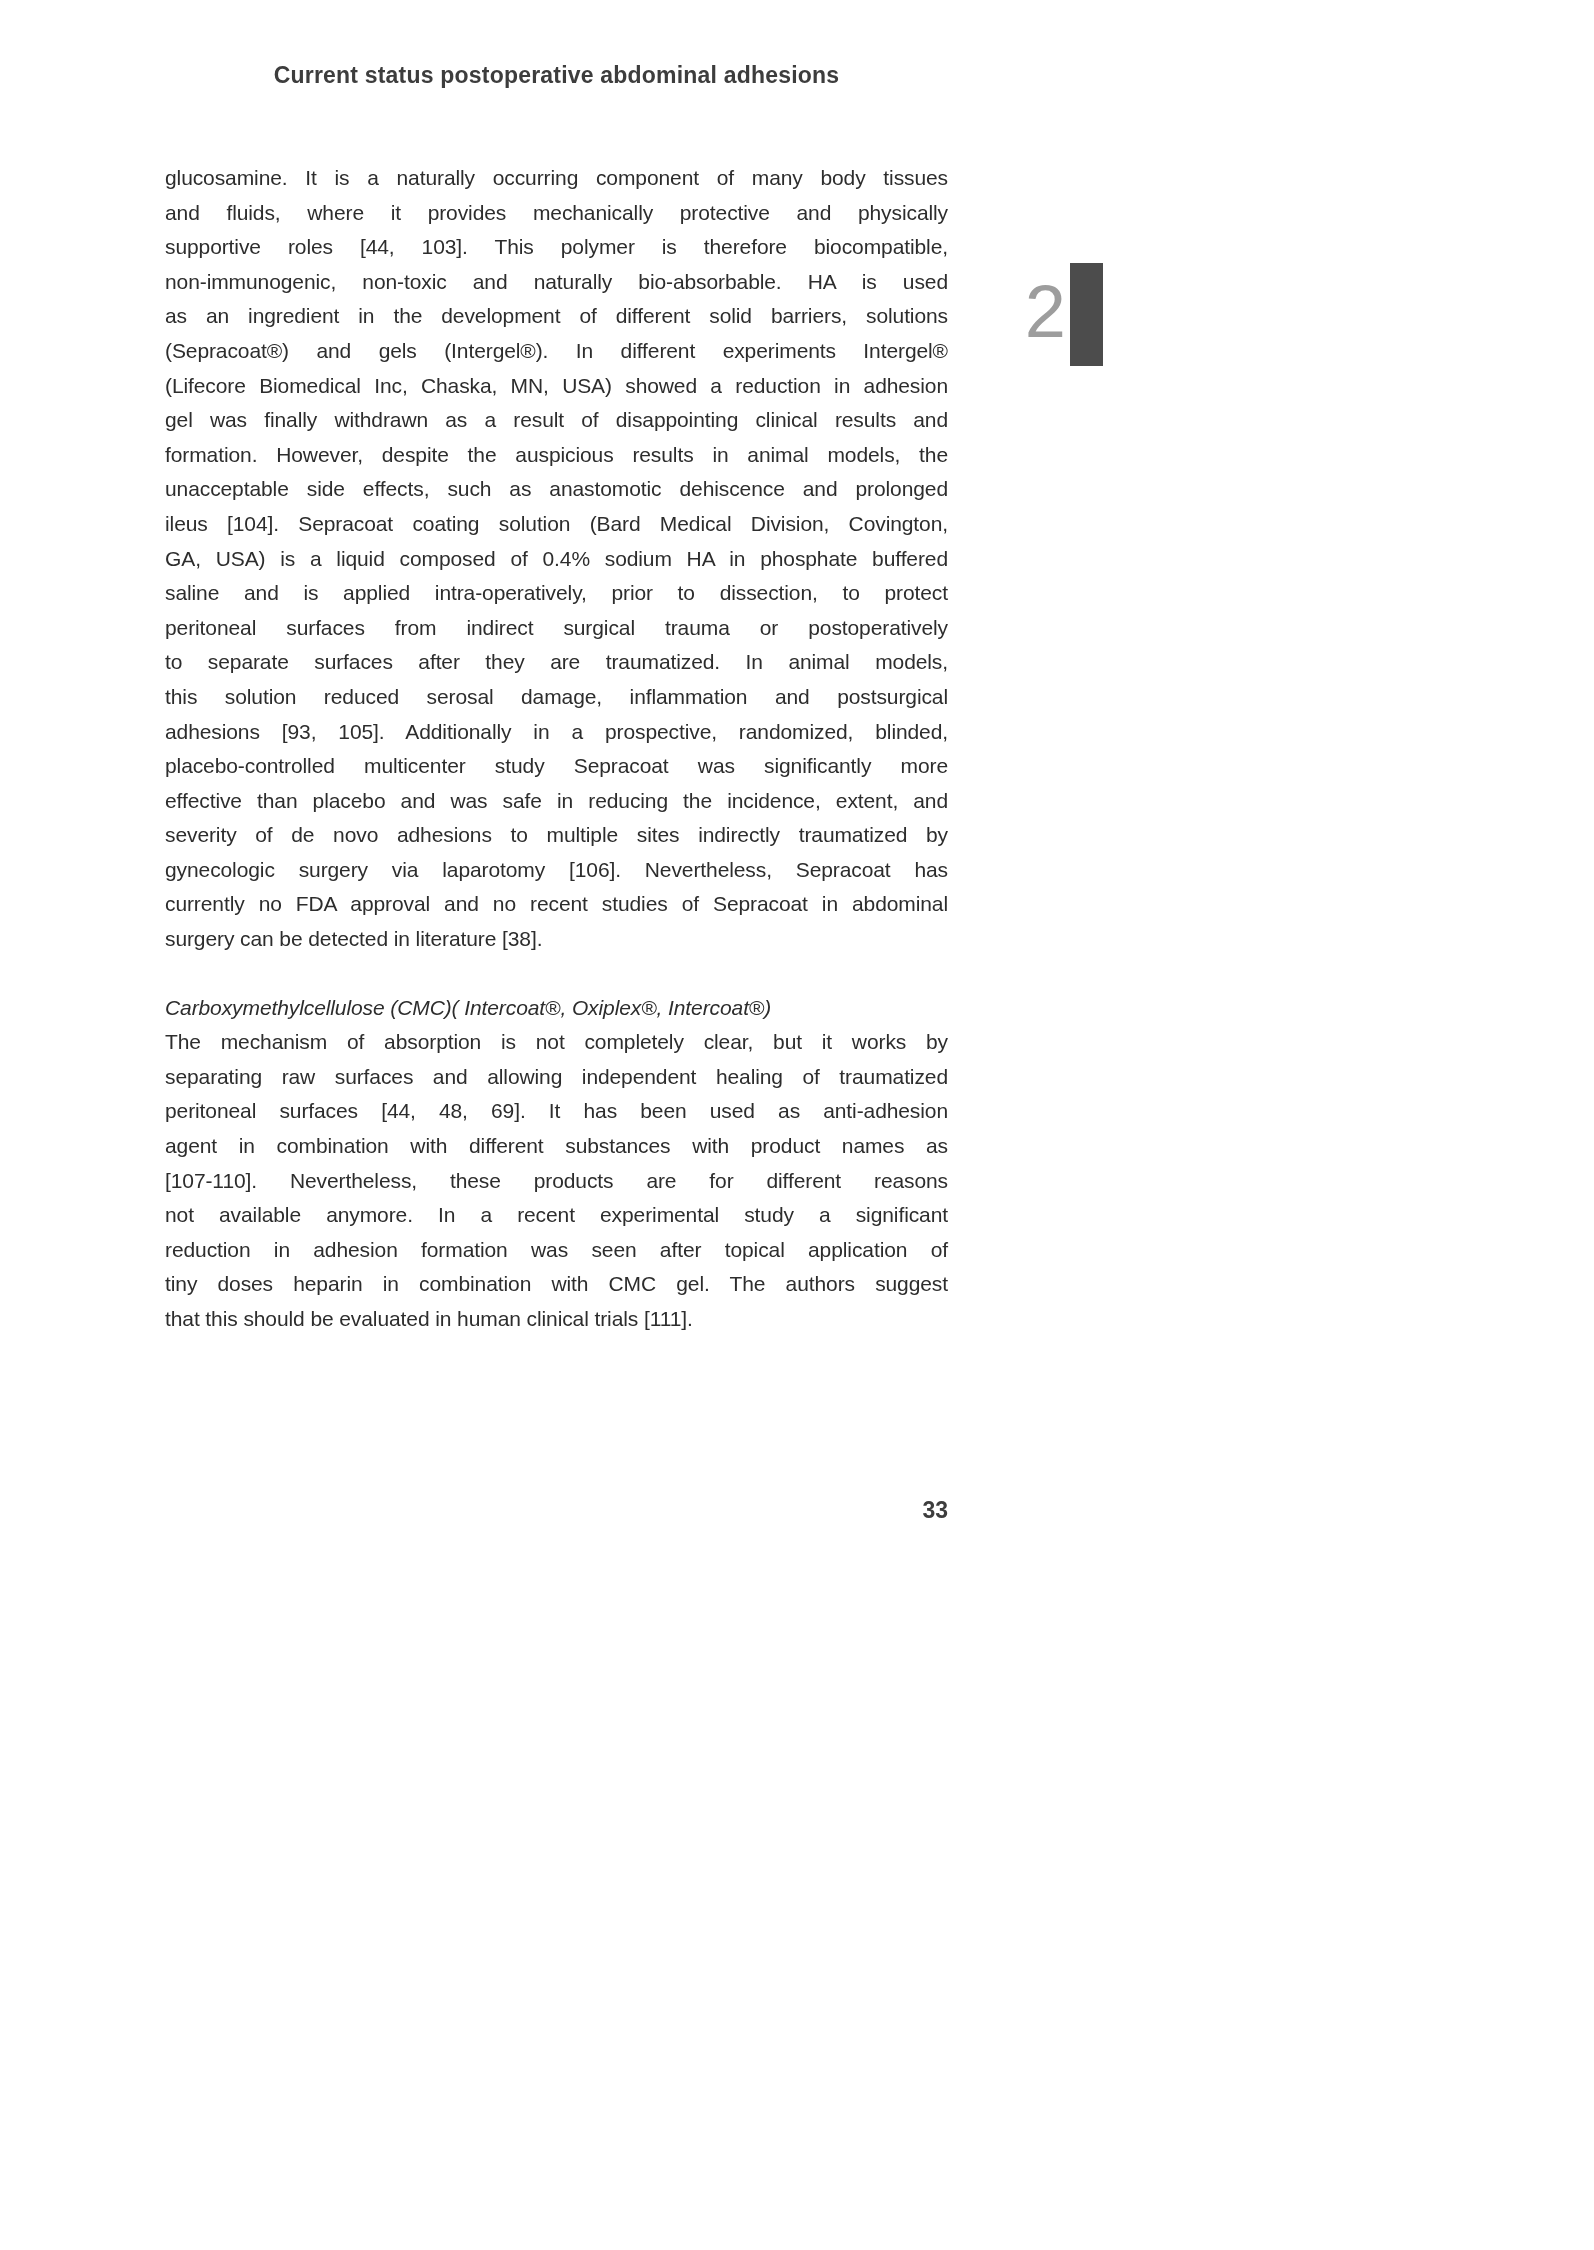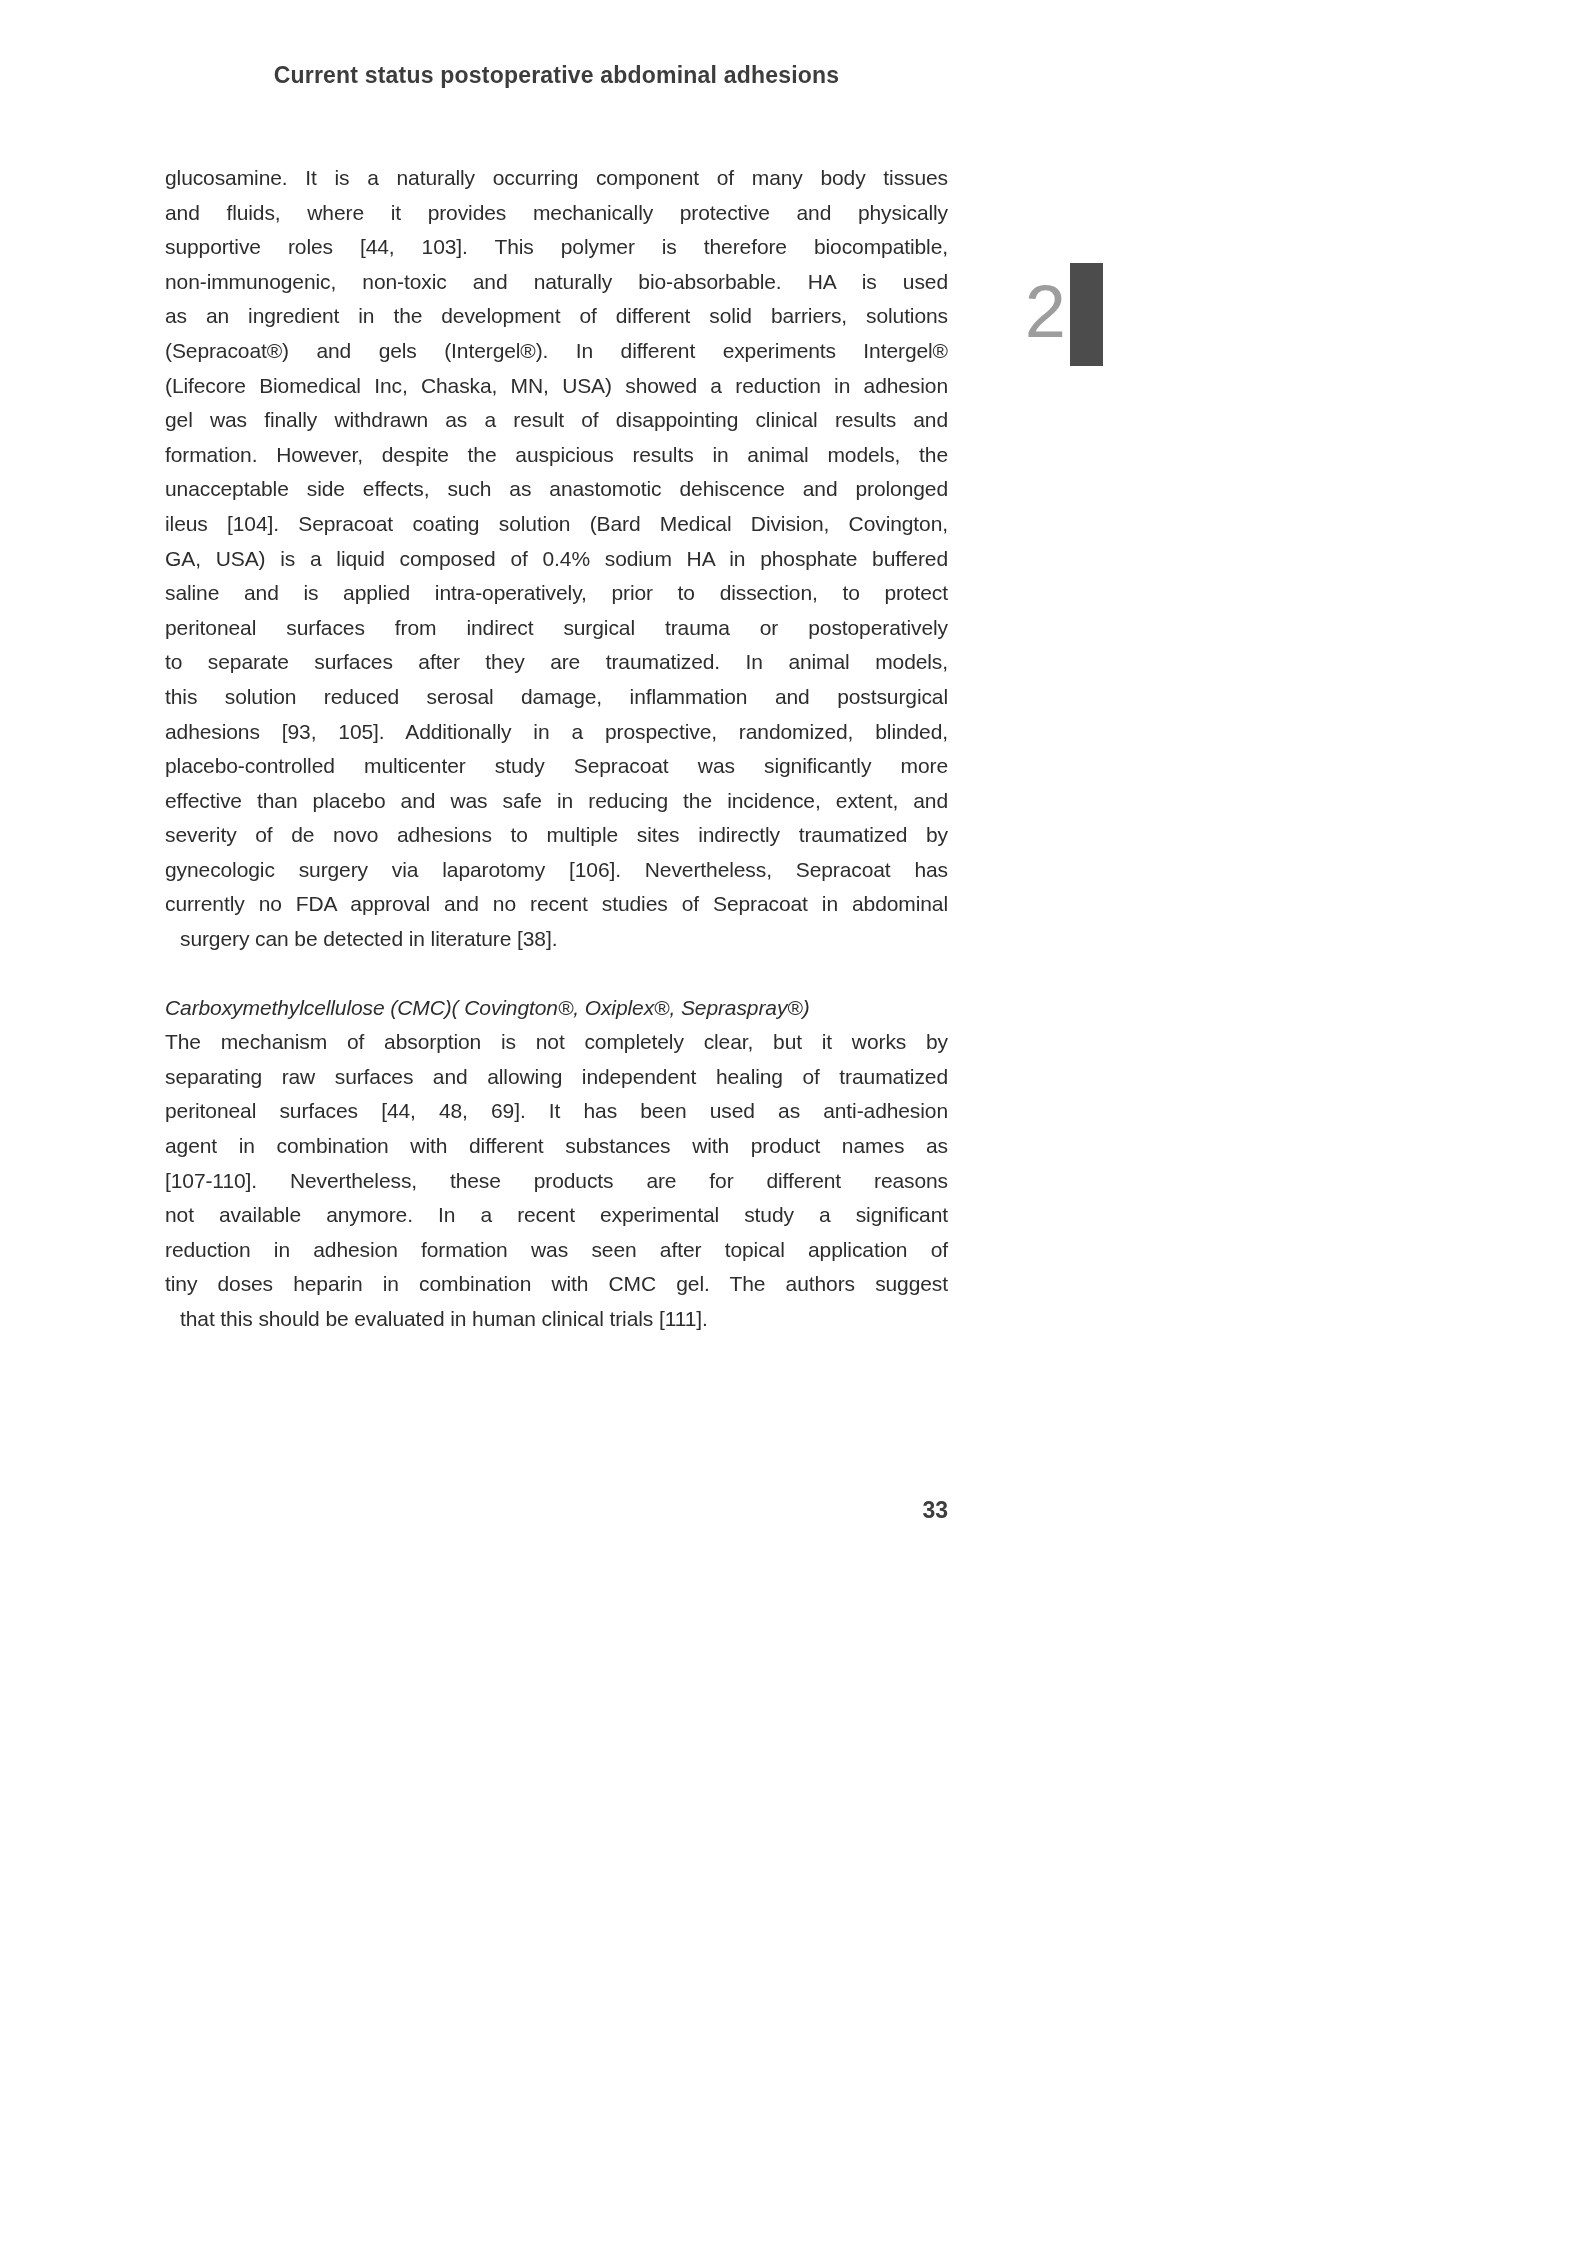--- a/index.html
+++ b/index.html
@@ -59,21 +59,20 @@
   }
 
   .text-line {
     text-align: justify;
     text-align-last: justify;
     white-space: nowrap;
   }
 
   .text-line.last {
     text-align-last: left;
-    margin-left: 15px;
   }
 
   .subheading {
     font-style: italic;
     margin-top: 34px;
     color: #2d2d2d;
   }
 
   .page-number {
     position: absolute;
@@ -117,21 +116,21 @@
         <div class="text-line">this solution reduced serosal damage, inflammation and postsurgical</div>
         <div class="text-line">adhesions [93, 105]. Additionally in a prospective, randomized, blinded,</div>
         <div class="text-line">placebo-controlled multicenter study Sepracoat was significantly more</div>
         <div class="text-line">effective than placebo and was safe in reducing the incidence, extent, and</div>
         <div class="text-line">severity of de novo adhesions to multiple sites indirectly traumatized by</div>
         <div class="text-line">gynecologic surgery via laparotomy [106]. Nevertheless, Sepracoat has</div>
         <div class="text-line">currently no FDA approval and no recent studies of Sepracoat in abdominal</div>
         <div class="text-line last">surgery can be detected in literature [38].</div>
       </div>
 
-    <div class="subheading">Carboxymethylcellulose (CMC)( Covington®, Oxiplex®, Sepraspray®)</div>
+    <div class="subheading">Carboxymethylcellulose (CMC)( Intercoat®, Oxiplex®, Intercoat®)</div>
 
     <div class="paragraph">
         <div class="text-line">The mechanism of absorption is not completely clear, but it works by</div>
         <div class="text-line">separating raw surfaces and allowing independent healing of traumatized</div>
         <div class="text-line">peritoneal surfaces [44, 48, 69]. It has been used as anti-adhesion</div>
         <div class="text-line">agent in combination with different substances with product names as</div>
         <div class="text-line">[107-110]. Nevertheless, these products are for different reasons</div>
         <div class="text-line">not available anymore.  In a recent experimental study a significant</div>
         <div class="text-line">reduction in adhesion formation was seen after topical application of</div>
         <div class="text-line">tiny doses heparin in combination with CMC gel. The authors suggest</div>

